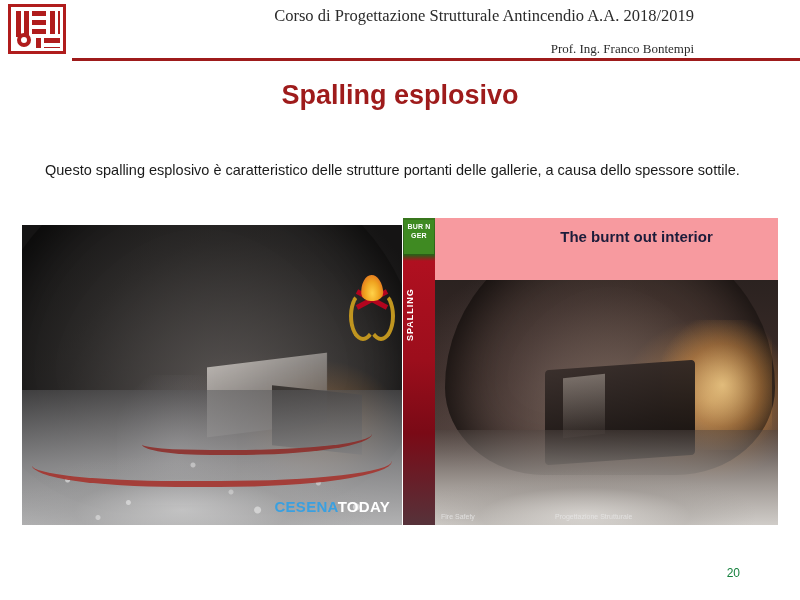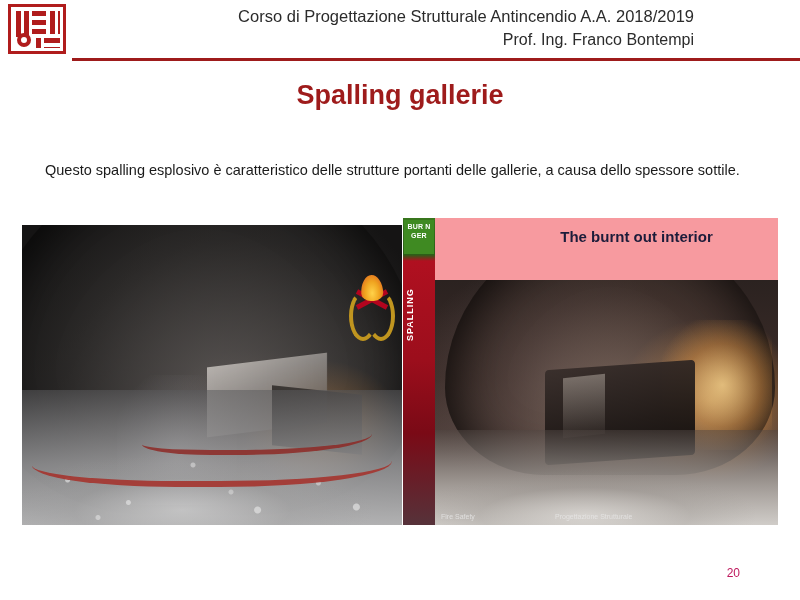--- a/index.html
+++ b/index.html
@@ -15,20 +15,21 @@
     position: relative;
   }
 
   
   .slide-header {
     position: absolute;
     left: 0;
     top: 0;
     width: 708px;
     height: 62px;
+    font-family: Liberation Serif, serif;
   }
   .header-rule {
     position: absolute;
     left: 72px;
     top: 58px;
     width: 728px;
     height: 3px;
     background: #9e1b1b;
   }
   .header-text-block {
@@ -37,24 +38,24 @@
     top: 6px;
     text-align: right;
   }
   .course-title {
     font-size: 16.5px;
     color: #2b2b2b;
     line-height: 20px;
     white-space: nowrap;
   }
   .professor-name {
-    font-size: 16px;
+    font-size: 13px;
     color: #2b2b2b;
     line-height: 18px;
-    margin-top: 5px;
+    margin-top: 14px;
     white-space: nowrap;
   }
 
   
   .logo {
     position: absolute;
     left: 8px;
     top: 4px;
     width: 58px;
     height: 50px;
@@ -424,21 +425,21 @@
     font-size: 7px;
     color: rgba(235,235,235,0.7);
   }
 
   
   .page-number {
     position: absolute;
     right: 60px;
     bottom: 20px;
     font-size: 12px;
-    color: #be185d;
+    color: #15803d;
   }
 </style>
 </head>
 <body>
 
 <div class="slide-header">
 
   <div class="logo">
     <div class="logo-inner">
       <div class="logo-bar" style="left:2px;"></div>
@@ -456,21 +457,21 @@
   </div>
 
   <div class="header-text-block">
     <div class="course-title">Corso di Progettazione Strutturale Antincendio A.A. 2018/2019</div>
     <div class="professor-name">Prof. Ing. Franco Bontempi</div>
   </div>
 
   <div class="header-rule"></div>
 </div>
 
-<div class="slide-title">Spalling gallerie</div>
+<div class="slide-title">Spalling esplosivo</div>
 
 <div class="body-text">Questo spalling esplosivo è caratteristico delle strutture portanti delle gallerie, a causa dello spessore sottile.</div>
 
 <div class="photo-left">
   <div class="tun-l-bg"></div>
   <div class="tun-l-arch"></div>
   <div class="tun-l-smoke"></div>
   <div class="tun-l-wreck"></div>
   <div class="tun-l-wreck2"></div>
   <div class="tun-l-floor"></div>
@@ -479,20 +480,23 @@
   <div class="tun-l-hose"></div>
 
   <div class="vvf-emblem">
     <div class="wreath-l"></div>
     <div class="wreath-r"></div>
     <div class="axe"></div>
     <div class="axe2"></div>
     <div class="flame"></div>
   </div>
 
+  <div class="cesena-watermark">
+    <span class="c1">CESENA</span><span class="c2">TODAY</span>
+  </div>
 </div>
 
 <div class="photo-right">
 
   <div class="mb-strip">
     <div class="mb-strip-top">BUR N GER</div>
     <div class="mb-strip-vert">SPALLING</div>
   </div>
 
   <div class="mb-banner">

